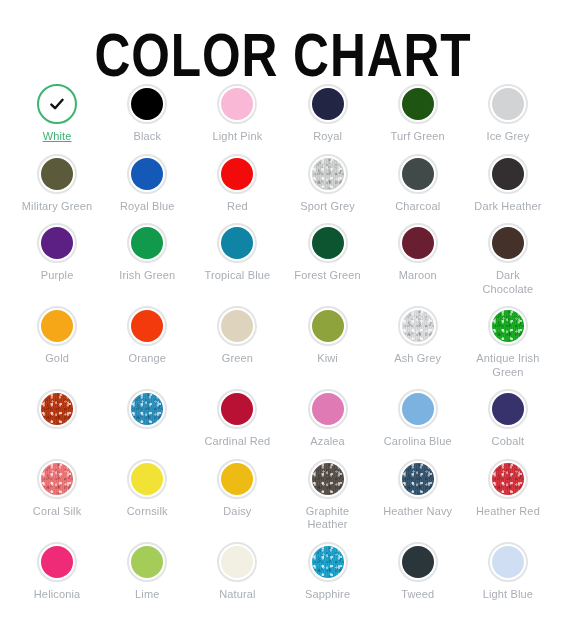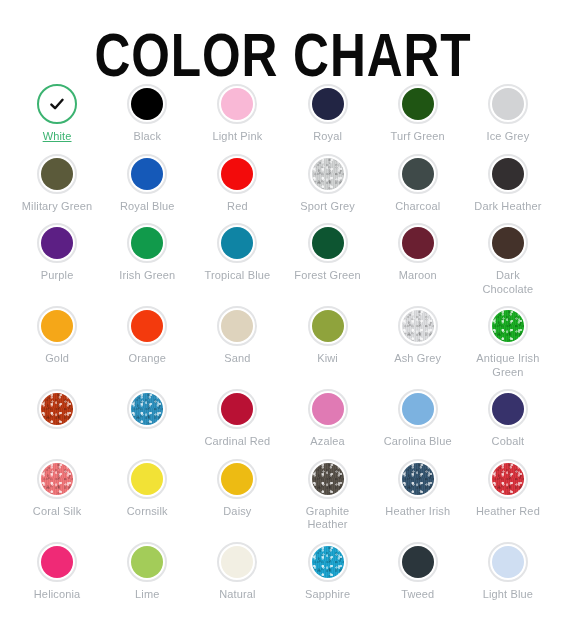--- a/index.html
+++ b/index.html
@@ -264,21 +264,21 @@
       <div class="swatch-cell">
         <div class="dot-shell" style="border-color: rgb(227, 228, 230);">
           <div class="dot-fill" title="Orange" style="background: rgb(243, 58, 13);"></div>
         </div>
         <div class="swatch-label" style="color: rgb(169, 174, 180);">Orange</div>
       </div>
       <div class="swatch-cell">
         <div class="dot-shell" style="border-color: rgb(227, 228, 230);">
           <div class="dot-fill" title="Sand" style="background: rgb(222, 211, 189);"></div>
         </div>
-        <div class="swatch-label" style="color: rgb(169, 174, 180);">Sand</div>
+        <div class="swatch-label" style="color: rgb(169, 174, 180);">Green</div>
       </div>
       <div class="swatch-cell">
         <div class="dot-shell" style="border-color: rgb(227, 228, 230);">
           <div class="dot-fill" title="Kiwi" style="background: rgb(143, 163, 60);"></div>
         </div>
         <div class="swatch-label" style="color: rgb(169, 174, 180);">Kiwi</div>
       </div>
       <div class="swatch-cell">
         <div class="dot-shell" style="border-color: rgb(227, 228, 230);">
           <div class="dot-fill heather" title="Ash Grey" style="background: rgb(220, 221, 223);"></div>
@@ -346,21 +346,21 @@
       <div class="swatch-cell">
         <div class="dot-shell" style="border-color: rgb(227, 228, 230);">
           <div class="dot-fill heather" title="Graphite Heather" style="background: rgb(85, 79, 71);"></div>
         </div>
         <div class="swatch-label" style="color: rgb(169, 174, 180);">Graphite Heather</div>
       </div>
       <div class="swatch-cell">
         <div class="dot-shell" style="border-color: rgb(227, 228, 230);">
           <div class="dot-fill heather" title="Heather Navy" style="background: rgb(51, 83, 110);"></div>
         </div>
-        <div class="swatch-label" style="color: rgb(169, 174, 180);">Heather Irish</div>
+        <div class="swatch-label" style="color: rgb(169, 174, 180);">Heather Navy</div>
       </div>
       <div class="swatch-cell">
         <div class="dot-shell" style="border-color: rgb(227, 228, 230);">
           <div class="dot-fill heather" title="Heather Red" style="background: rgb(215, 48, 58);"></div>
         </div>
         <div class="swatch-label" style="color: rgb(169, 174, 180);">Heather Red</div>
       </div>
       <div class="swatch-cell">
         <div class="dot-shell" style="border-color: rgb(227, 228, 230);">
           <div class="dot-fill" title="Heliconia" style="background: rgb(239, 42, 118);"></div>

